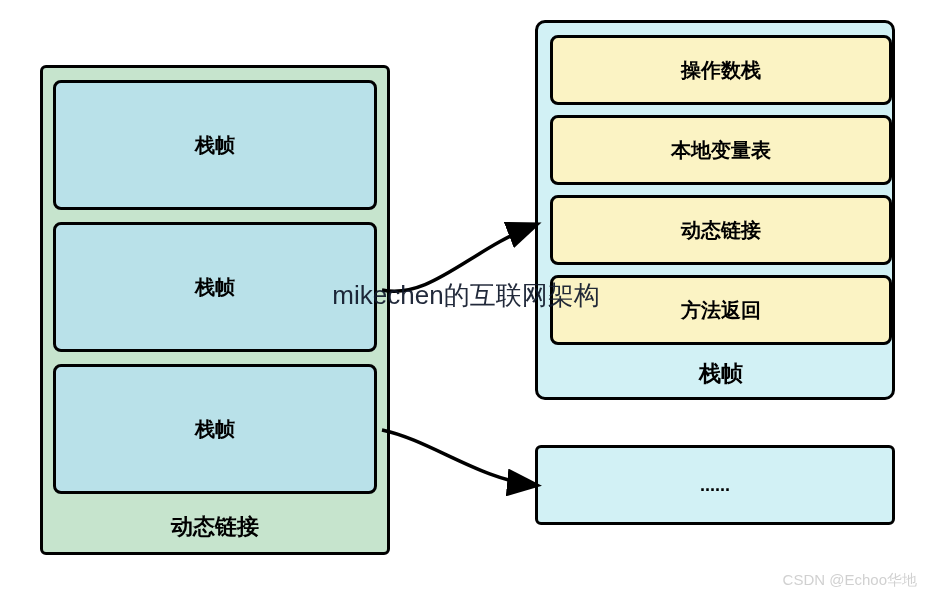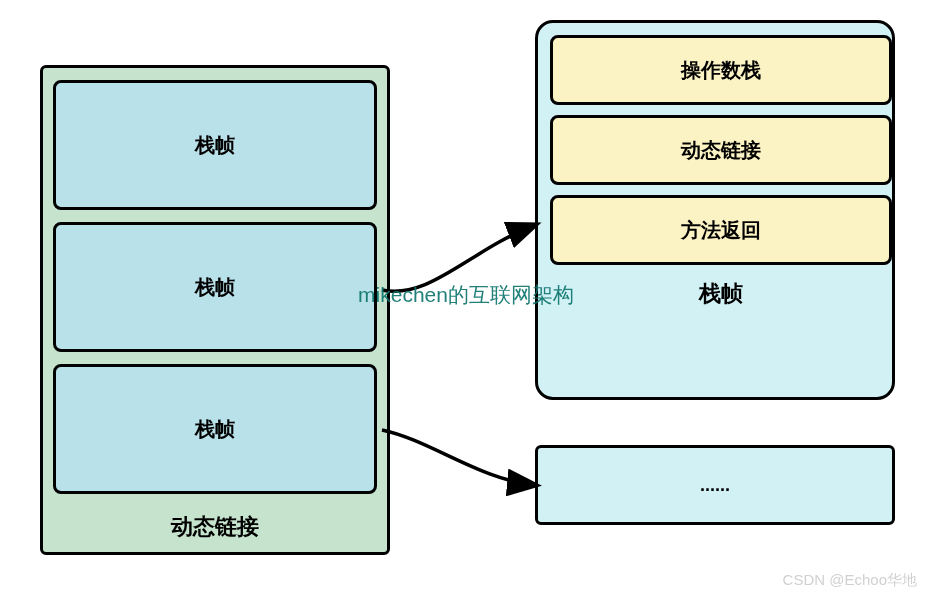--- a/index.html
+++ b/index.html
@@ -41,21 +41,21 @@
       padding-top: 6px;
     }
     .detail-container {
       position: absolute;
       left: 535px;
       top: 20px;
       width: 360px;
       height: 380px;
       background: #d2f1f5;
       border: 3px solid #000;
-      border-radius: 18px;
+      border-radius: 10px;
       padding: 12px 0 0 12px;
     }
     .detail-box {
       width: 100%;
       height: 70px;
       background: #fbf3c4;
       border: 3px solid #000;
       border-radius: 8px;
       display: flex;
       align-items: center;
@@ -83,22 +83,22 @@
       align-items: center;
       justify-content: center;
       font-size: 18px;
       font-weight: bold;
     }
     .watermark-center {
       position: absolute;
       left: 50%;
       top: 50%;
       transform: translate(-50%, -50%);
-      color: #0f766e;
-      font-size: 21px;
+      color: #0f172a;
+      font-size: 26px;
       font-weight: 500;
       opacity: 0.92;
       pointer-events: none;
       white-space: nowrap;
     }
     .watermark-bottom {
       position: absolute;
       right: 15px;
       bottom: 0;
       color: #b8b8b8;
@@ -118,20 +118,21 @@
 
 <div class="stack-container">
   <div class="frame">栈帧</div>
   <div class="frame">栈帧</div>
   <div class="frame">栈帧</div>
   <div class="stack-title">动态链接</div>
 </div>
 
 <div class="detail-container">
   <div class="detail-box">操作数栈</div>
+  <div class="detail-box">本地变量表</div>
   <div class="detail-box">动态链接</div>
   <div class="detail-box">方法返回</div>
   <div class="detail-title">栈帧</div>
 </div>
 
 <div class="expand-box">......</div>
 
 <svg class="arrows">
   <defs>
     <marker id="arrowhead" markerWidth="10" markerHeight="8" refX="8" refY="4" orient="auto">

